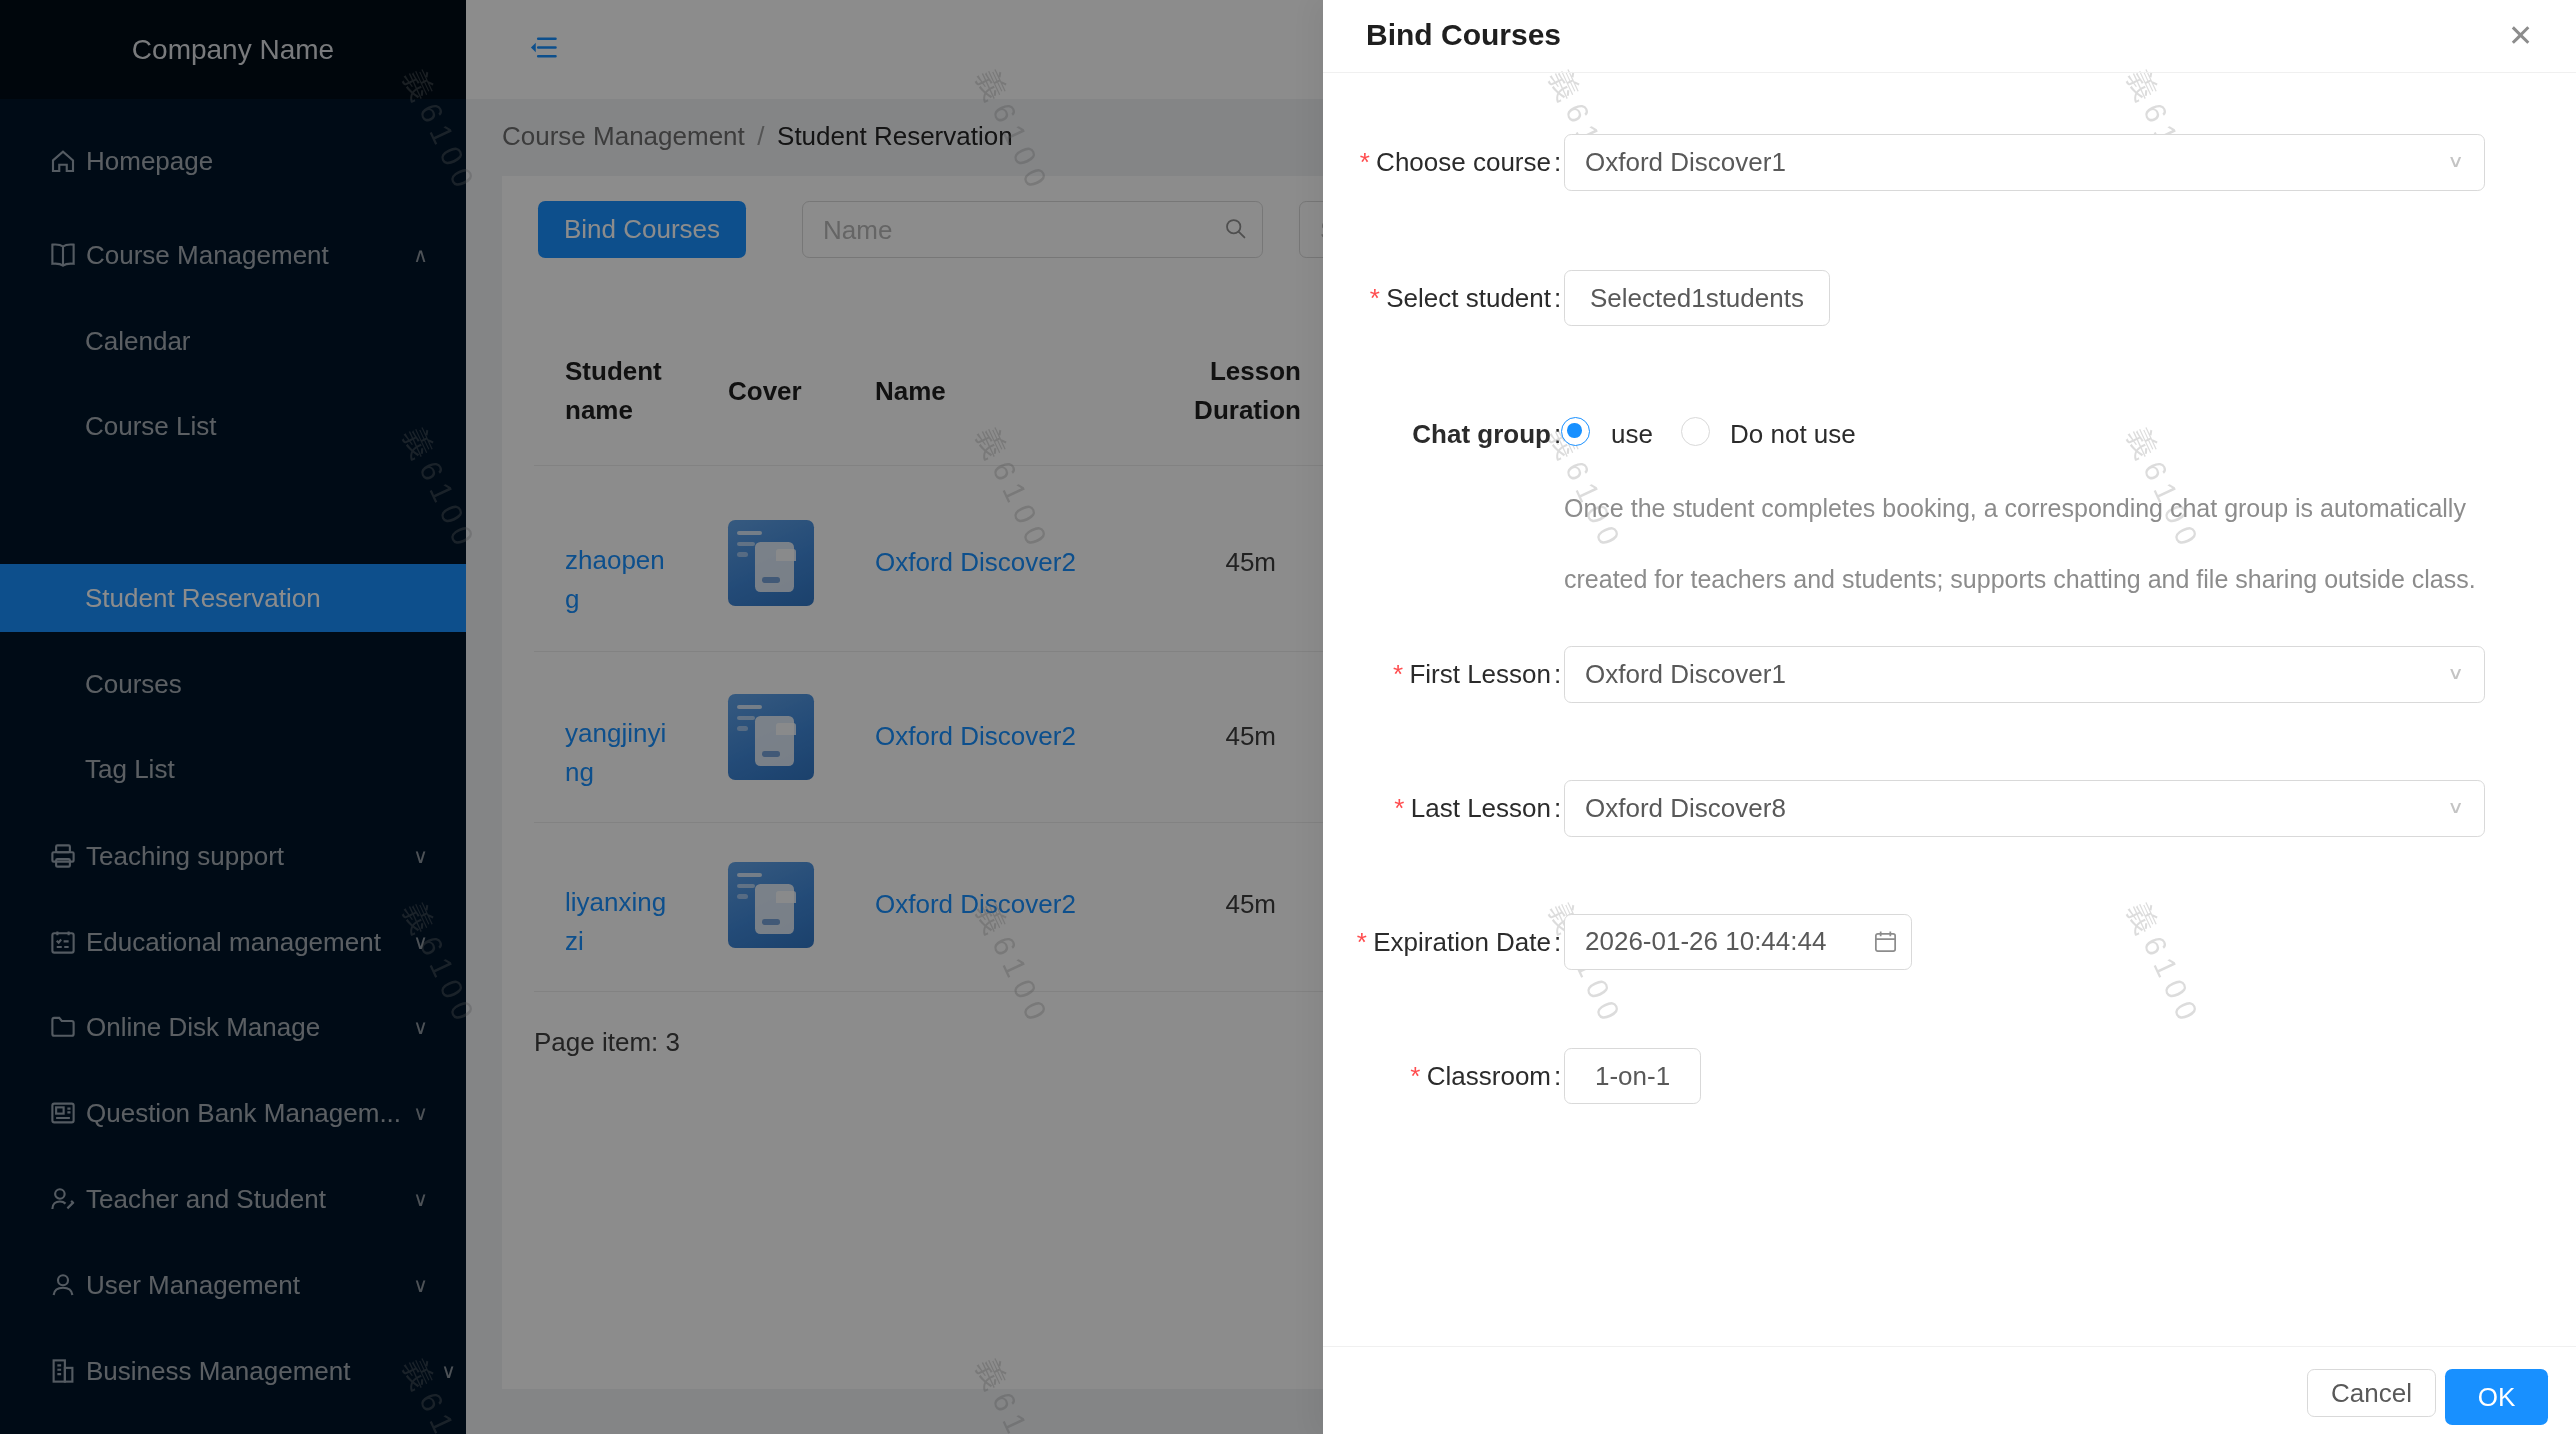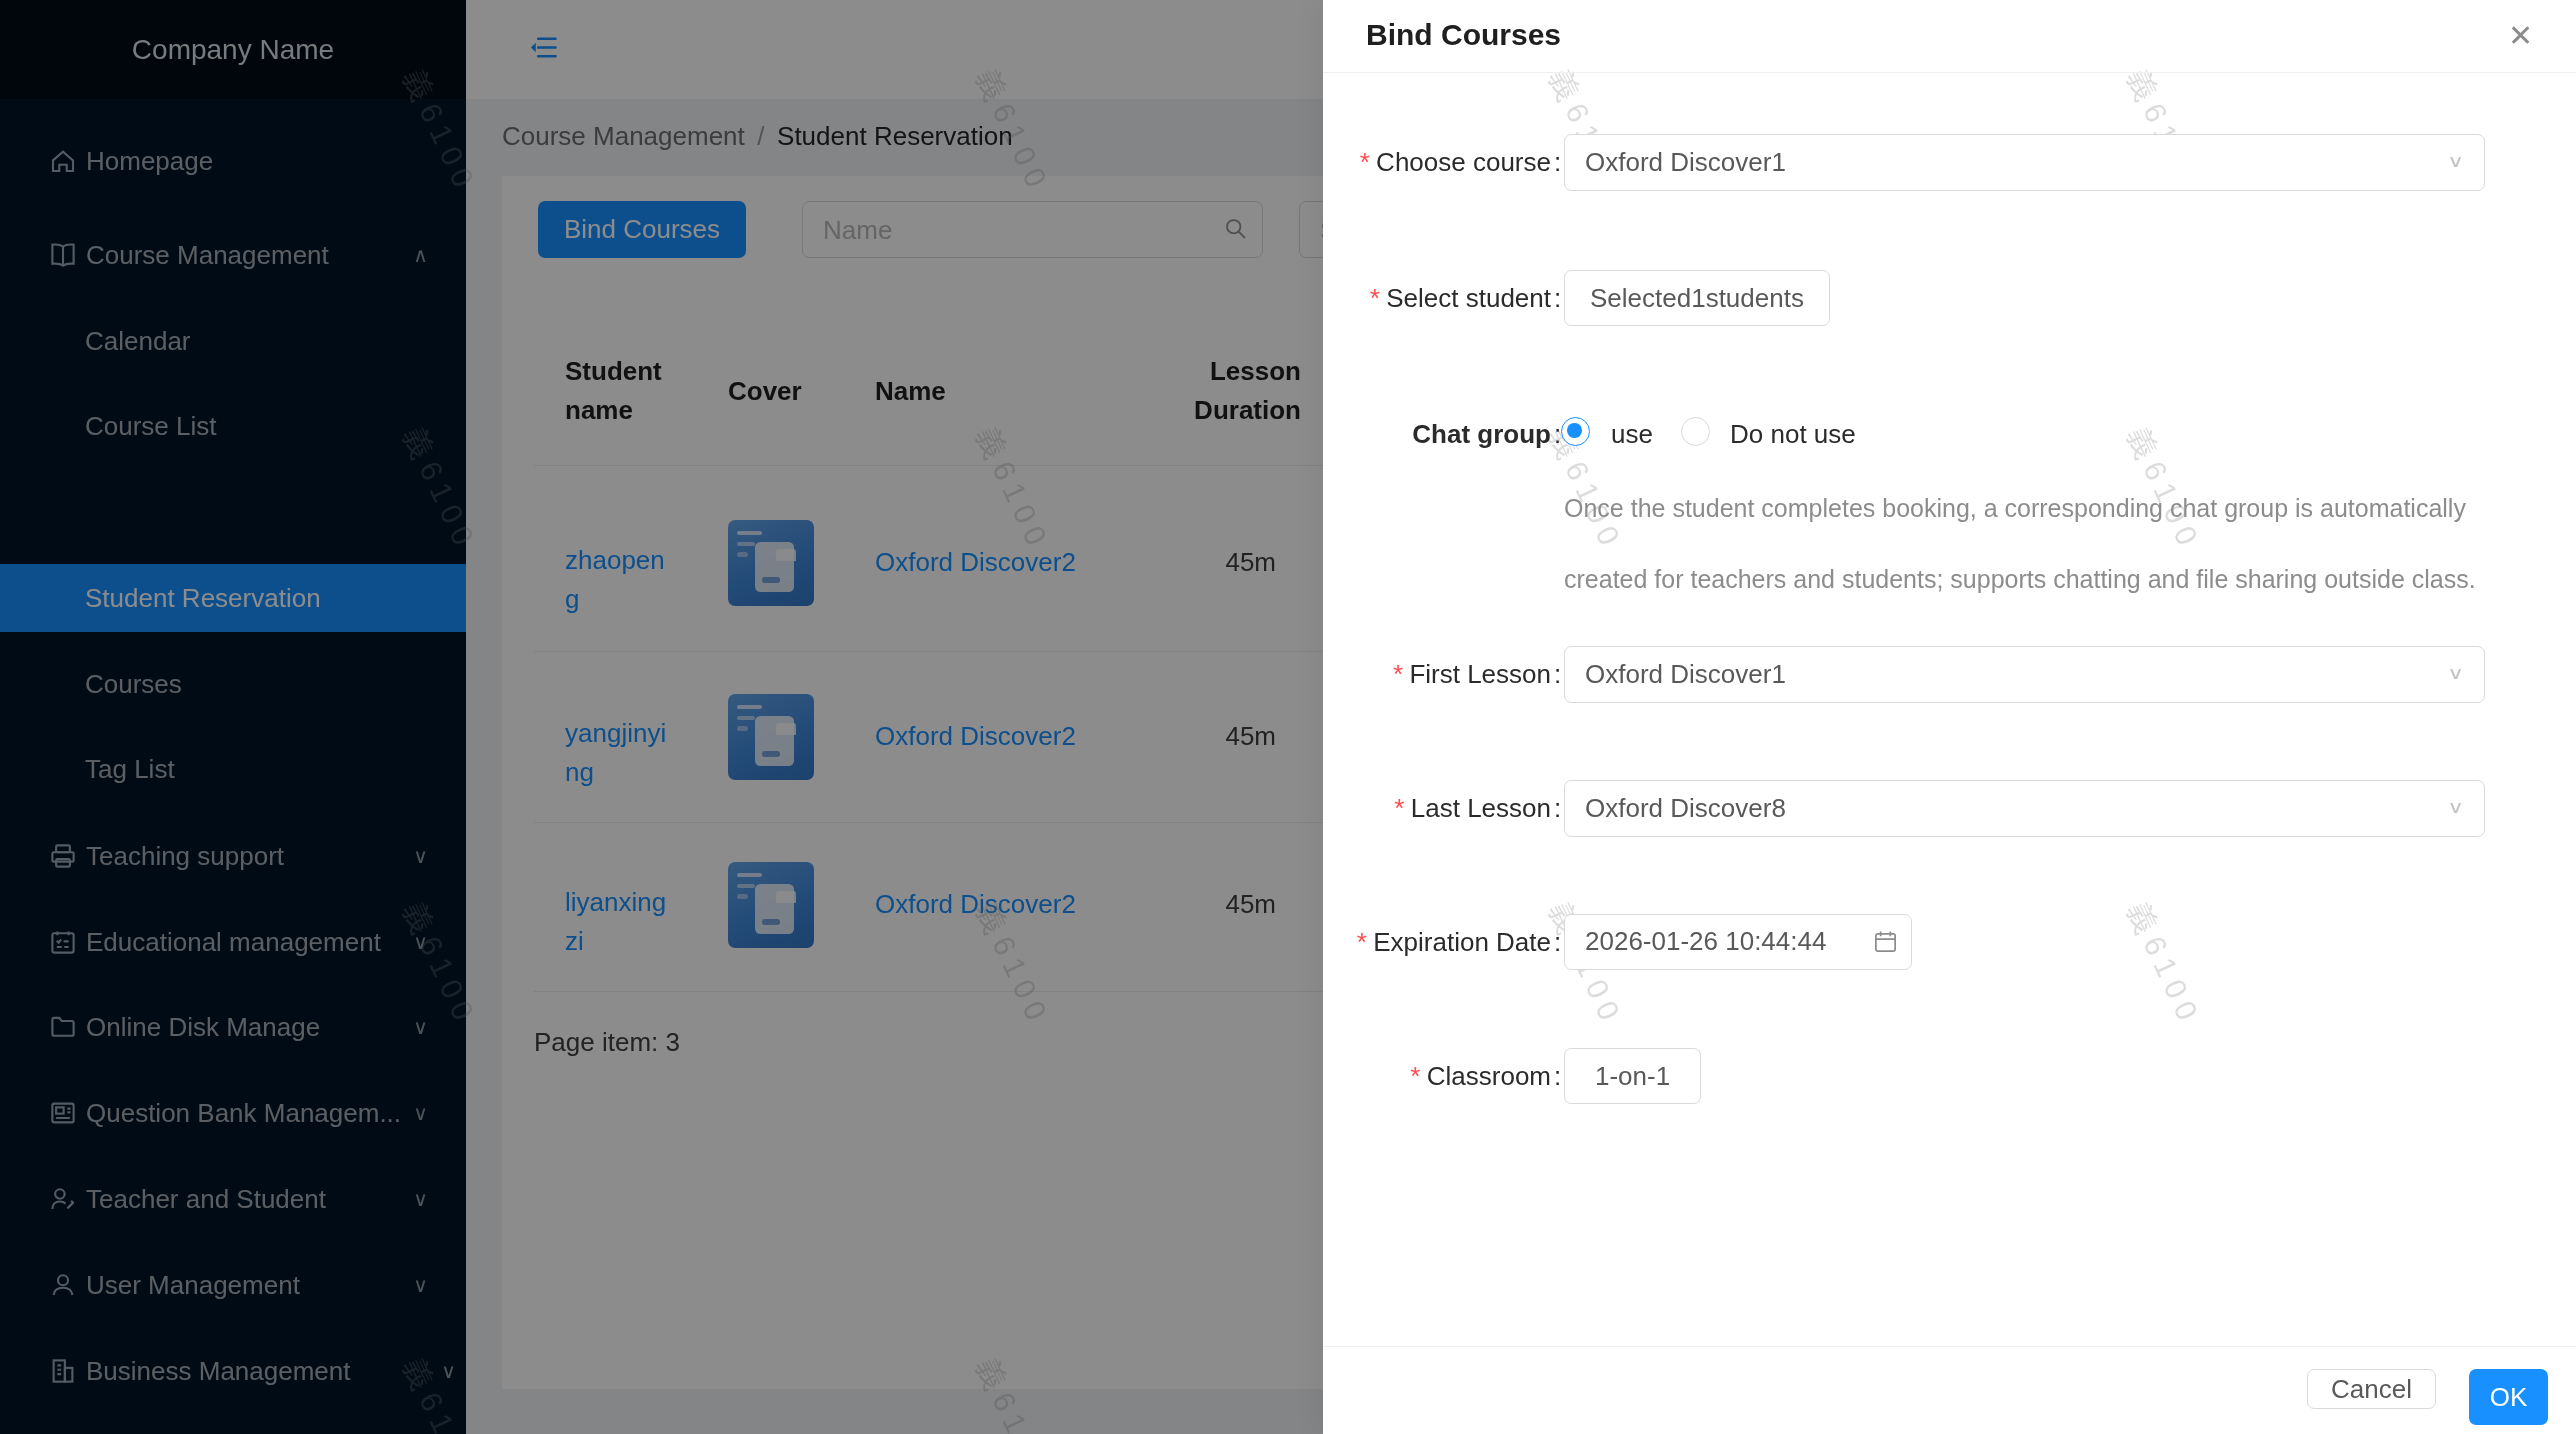--- a/index.html
+++ b/index.html
@@ -95,23 +95,23 @@
   .radio-on{border:1.8px solid #1890ff;background:#fff;}
   .radio-on:after{content:"";position:absolute;left:5.4px;top:5.4px;width:14.3px;height:14.3px;border-radius:50%;background:#1890ff;}
   .radio-off{border:1.8px solid #d9d9d9;background:#fff;}
   .rlabel{position:absolute;font-size:26px;color:#2b2b2b;cursor:pointer;}
   .fdesc{position:absolute;left:241px;top:473px;width:976px;font-size:25px;color:#8c8c8c;line-height:71px;}
   .fdate{position:absolute;left:241px;width:348px;height:56px;border:1.8px solid #d9d9d9;border-radius:7.2px;
     box-sizing:border-box;background:#fff;cursor:pointer;}
   .fdate .val{position:absolute;left:20px;top:10.7px;font-size:26px;color:#595959;white-space:nowrap;}
   .fdate .cal{position:absolute;right:12.5px;top:13.4px;}
   .drawer-foot{position:absolute;left:0;top:1346px;width:1253px;height:89px;border-top:0.9px solid #f0f0f0;background:#fff;z-index:3;}
-  .btn-cancel{position:absolute;right:140px;top:22.4px;width:129px;height:40px;border:1.8px solid #d9d9d9;
+  .btn-cancel{position:absolute;right:140px;top:22.4px;width:129px;height:48px;border:1.8px solid #d9d9d9;
     border-radius:7.2px;background:#fff;color:#595959;font-size:26px;font-family:inherit;cursor:pointer;box-sizing:border-box;}
-  .btn-ok{position:absolute;right:28px;top:22.4px;width:79px;height:56px;border:none;border-radius:7.2px;
+  .btn-ok{position:absolute;right:28px;top:22.4px;width:103px;height:56px;border:none;border-radius:7.2px;
     background:#1890ff;color:#fff;font-size:26px;font-family:inherit;cursor:pointer;}
   svg{display:block;}
 </style>
 </head>
 <body>
 
 <div class="sidebar">
   <div class="logo">
     <span>Company Name</span>
   </div>

